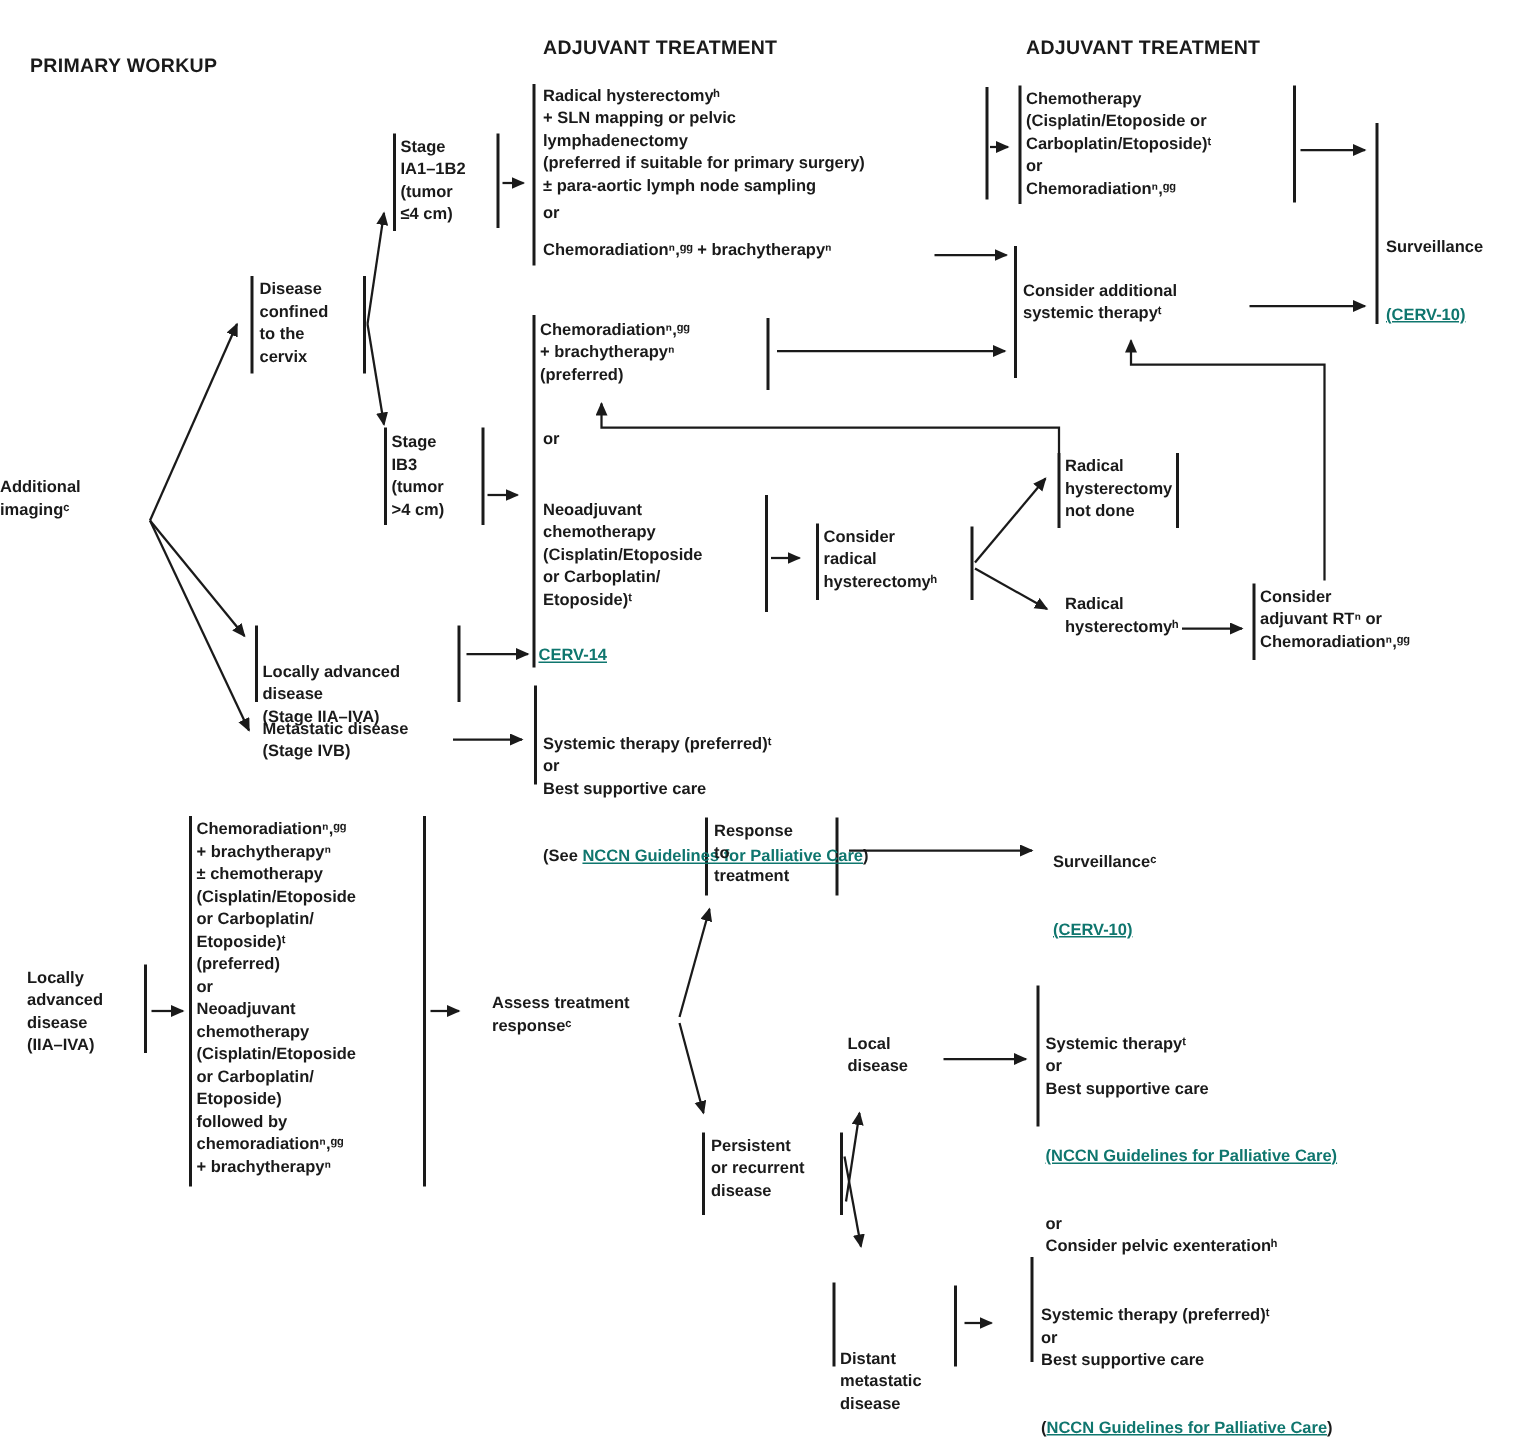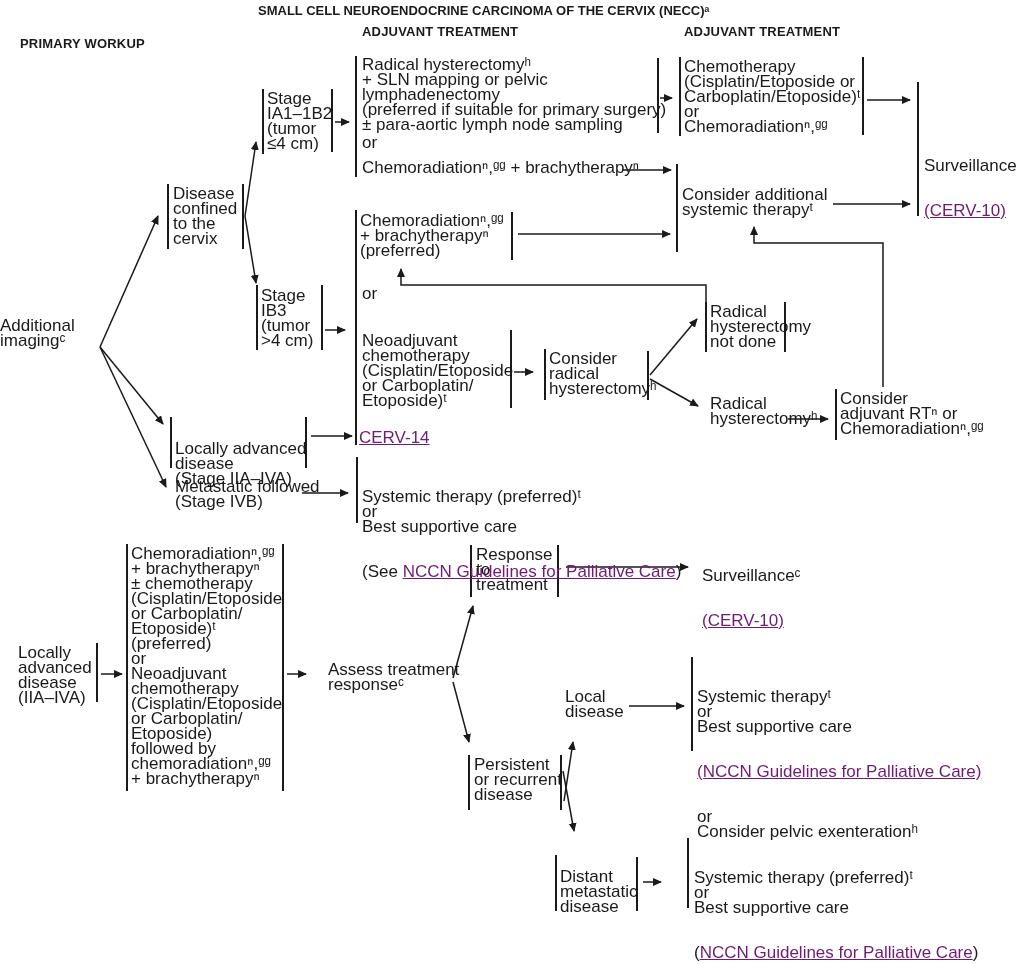--- a/index.html
+++ b/index.html
@@ -3,27 +3,27 @@
 <meta charset="utf-8">
 <style>
   html,body{margin:0;padding:0;background:#ffffff;}
   #canvas{
     position:relative;width:1024px;height:964px;background:#ffffff;overflow:hidden;
     font-family:"Liberation Sans","DejaVu Sans",sans-serif;
     color:#1a1a1a;
   }
   #wires{position:absolute;left:0;top:0;width:1024px;height:964px;}
   .node{
-    position:absolute;font-weight:normal;font-size:17px;line-height:15px;
+    position:absolute;font-weight:bold;font-size:11px;line-height:15px;
     white-space:pre;color:#1a1a1a;
   }
   .node div{white-space:pre;}
   .title{position:absolute;font-weight:bold;font-size:13px;white-space:pre;}
   .colhead{position:absolute;font-weight:bold;font-size:13px;white-space:pre;letter-spacing:.2px;}
-  .link{color:#701a75;text-decoration:underline;cursor:pointer;}
+  .link{color:#0f766e;text-decoration:underline;cursor:pointer;}
 </style>
 </head>
 <body>
 
 <div id="canvas">
 
   <svg id="wires" viewBox="0 0 1024 964">
     <defs>
       <marker id="ah" markerWidth="10" markerHeight="9" refX="8" refY="4" orient="auto" markerUnits="userSpaceOnUse">
         <path d="M0,0 L9,4 L0,8 z" fill="#1a1a1a"></path>
@@ -91,21 +91,20 @@
       <path d="M453,678 L473,606" marker-end="url(#ah)"></path>
       <path d="M453,682 L469,742" marker-end="url(#ah)"></path>
       <path d="M566,567 L688,567" marker-end="url(#ah)"></path>
       <path d="M564,801 L573,742" marker-end="url(#ah)"></path>
       <path d="M563,771 L574,831" marker-end="url(#ah)"></path>
       <path d="M629,706 L684,706" marker-end="url(#ah)"></path>
       <path d="M643,882 L661,882" marker-end="url(#ah)"></path>
     </g>
   </svg>
 
-  <div class="title" style="left:258px;top:3px">SMALL CELL NEUROENDOCRINE CARCINOMA OF THE CERVIX (NECC)ᵃ</div>
   <div class="colhead" style="left:20px;top:36px">PRIMARY WORKUP</div>
   <div class="colhead" style="left:362px;top:24px">ADJUVANT TREATMENT</div>
   <div class="colhead" style="left:684px;top:24px">ADJUVANT TREATMENT</div>
 
   <div class="node" style="left:0;top:318px">Additional
 imagingᶜ</div>
   <div class="node" style="left:173px;top:186px">Disease
 confined
 to the
 cervix</div>
@@ -159,21 +158,21 @@
 hysterectomyʰ</div>
   <div class="node" style="left:840px;top:391px">Consider
 adjuvant RTⁿ or
 Chemoradiationⁿ,ᵍᵍ</div>
 
   <div class="node" style="left:175px;top:441px">Locally advanced
 disease
 (Stage IIA–IVA)</div>
   <div class="node" style="left:359px;top:430px"><span class="link">CERV-14</span></div>
 
-  <div class="node" style="left:175px;top:479px">Metastatic followed
+  <div class="node" style="left:175px;top:479px">Metastatic disease
 (Stage IVB)</div>
 
   <div class="node" style="left:362px;top:459px">
     <div>Systemic therapy (preferred)ᵗ
 or
 Best supportive care</div>
     <div><span>(See </span><span class="link">NCCN Guidelines for Palliative Care</span><span>)</span></div>
   </div>
 
   <div class="node" style="left:18px;top:645px">Locally
@@ -215,21 +214,21 @@
 or
 Best supportive care</div>
     <div><span class="link">(NCCN Guidelines for Palliative Care)</span></div>
     <div>or
 Consider pelvic exenterationʰ</div>
   </div>
 
   <div class="node" style="left:474px;top:757px">Persistent
 or recurrent
 disease</div>
-  <div class="node" style="left:560px;top:869px">Distant
+  <div class="node" style="left:560px;top:899px">Distant
 metastatic
 disease</div>
 
   <div class="node" style="left:694px;top:840px">
     <div>Systemic therapy (preferred)ᵗ
 or
 Best supportive care</div>
     <div><span>(</span><span class="link">NCCN Guidelines for Palliative Care</span><span>)</span></div>
   </div>
 

